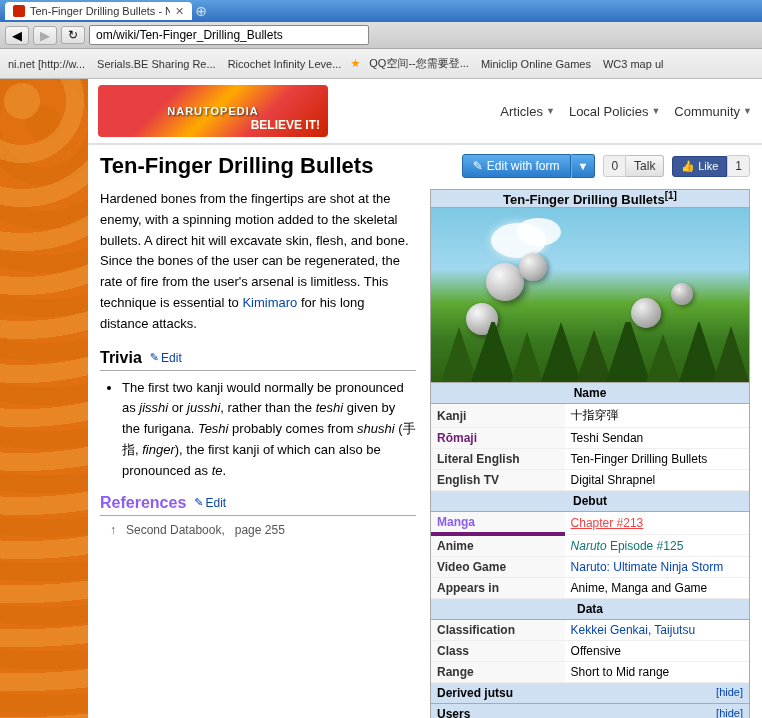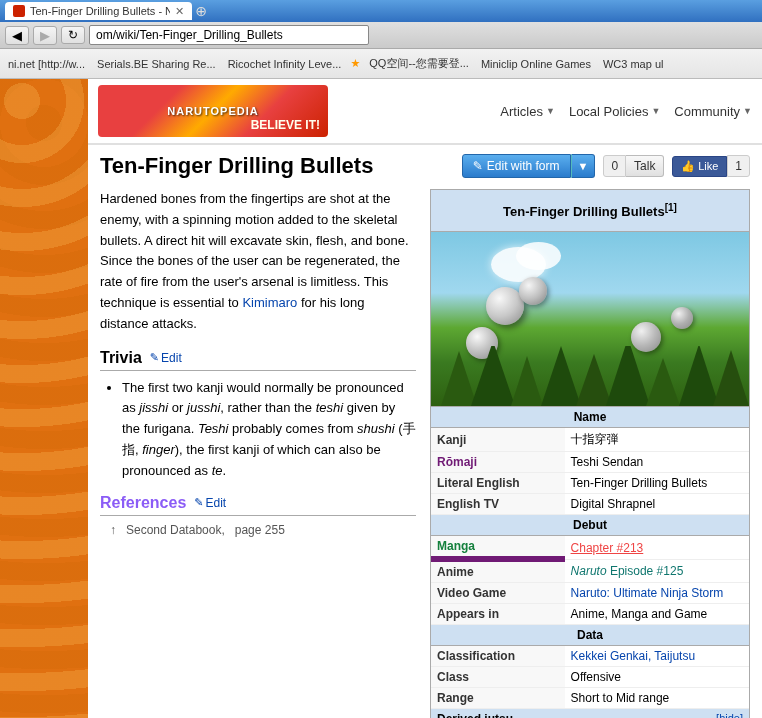--- a/index.html
+++ b/index.html
@@ -124,21 +124,21 @@
             <div style="font-size:12px;color:#555;margin-left:10px;display:flex;gap:10px;">
               <span style="color:#555;">↑</span>
               <span>Second Databook,</span>
               <span>page 255</span>
             </div>
           </div>
         </div>
 
         <div style="width:320px;flex-shrink:0;border:1px solid #aaa;font-size:12px;align-self:flex-start;">
 
-          <div style="background:#cee0f2;text-align:center;font-weight:bold;font-size:13px;padding:12px;border-bottom:1px solid #aaa;">
+          <div style="background:#cee0f2;text-align:center;font-weight:bold;font-size:13px;padding:0;border-bottom:1px solid #aaa;">
             <span>Ten-Finger Drilling Bullets</span><sup style="font-size:10px;">[1]</sup>
           </div>
 
           <div style="width:100%;height:175px;background:linear-gradient(to bottom, #7ec8e3 0%, #a0d8ef 35%, #5da832 55%, #3a7a20 75%, #2d6010 100%);position:relative;overflow:hidden;border-bottom:1px solid #aaa;">
 
             <div style="position:absolute;top:15px;left:60px;width:55px;height:35px;border-radius:50%;background:rgba(255,255,255,0.88);box-shadow:0 0 8px rgba(255,255,255,0.7);"></div>
             <div style="position:absolute;top:10px;left:85px;width:45px;height:28px;border-radius:50%;background:rgba(255,255,255,0.85);"></div>
 
             <div style="position:absolute;top:55px;left:55px;width:38px;height:38px;border-radius:50%;background:radial-gradient(circle at 35% 30%,#f8f8f8,#c8c8c8,#888);box-shadow:3px 3px 6px rgba(0,0,0,0.45);"></div>
             <div style="position:absolute;top:45px;left:88px;width:28px;height:28px;border-radius:50%;background:radial-gradient(circle at 35% 30%,#f5f5f5,#c0c0c0,#808080);box-shadow:2px 2px 5px rgba(0,0,0,0.4);"></div>
@@ -180,21 +180,21 @@
             </tr>
             <tr>
               <td style="background:#f8f8f8;font-weight:bold;color:#333;padding:3px 6px;border-bottom:1px solid #eee;white-space:nowrap;">English TV</td>
               <td style="padding:3px 6px;border-bottom:1px solid #eee;">Digital Shrapnel</td>
             </tr>
 
             <tr style="background:#cee0f2;">
               <td colspan="2" style="text-align:center;font-weight:bold;font-size:12px;padding:3px;border-bottom:1px solid #aaa;">Debut</td>
             </tr>
             <tr>
-              <td style="background:#f8f8f8;font-weight:bold;color:#15803d;padding:3px 6px;border-bottom:6px solid #701a75;white-space:nowrap;">Manga</td>
+              <td style="background:#f8f8f8;font-weight:bold;color:#8b5cf6;padding:3px 6px;border-bottom:4px solid #701a75;white-space:nowrap;">Manga</td>
               <td style="padding:3px 6px;border-bottom:1px solid #eee;"><span style="color:#ef4444;cursor:pointer;text-decoration:underline;">Chapter #213</span></td>
             </tr>
             <tr>
               <td style="background:#f8f8f8;font-weight:bold;color:#333;padding:3px 6px;border-bottom:1px solid #eee;white-space:nowrap;">Anime</td>
               <td style="padding:3px 6px;border-bottom:1px solid #eee;"><span style="color:#0f766e;cursor:pointer;"><em>Naruto</em> Episode #125</span></td>
             </tr>
             <tr>
               <td style="background:#f8f8f8;font-weight:bold;color:#333;padding:3px 6px;border-bottom:1px solid #eee;white-space:nowrap;">Video Game</td>
               <td style="padding:3px 6px;border-bottom:1px solid #eee;"><span style="color:#0645ad;cursor:pointer;">Naruto: Ultimate Ninja Storm</span></td>
             </tr>

